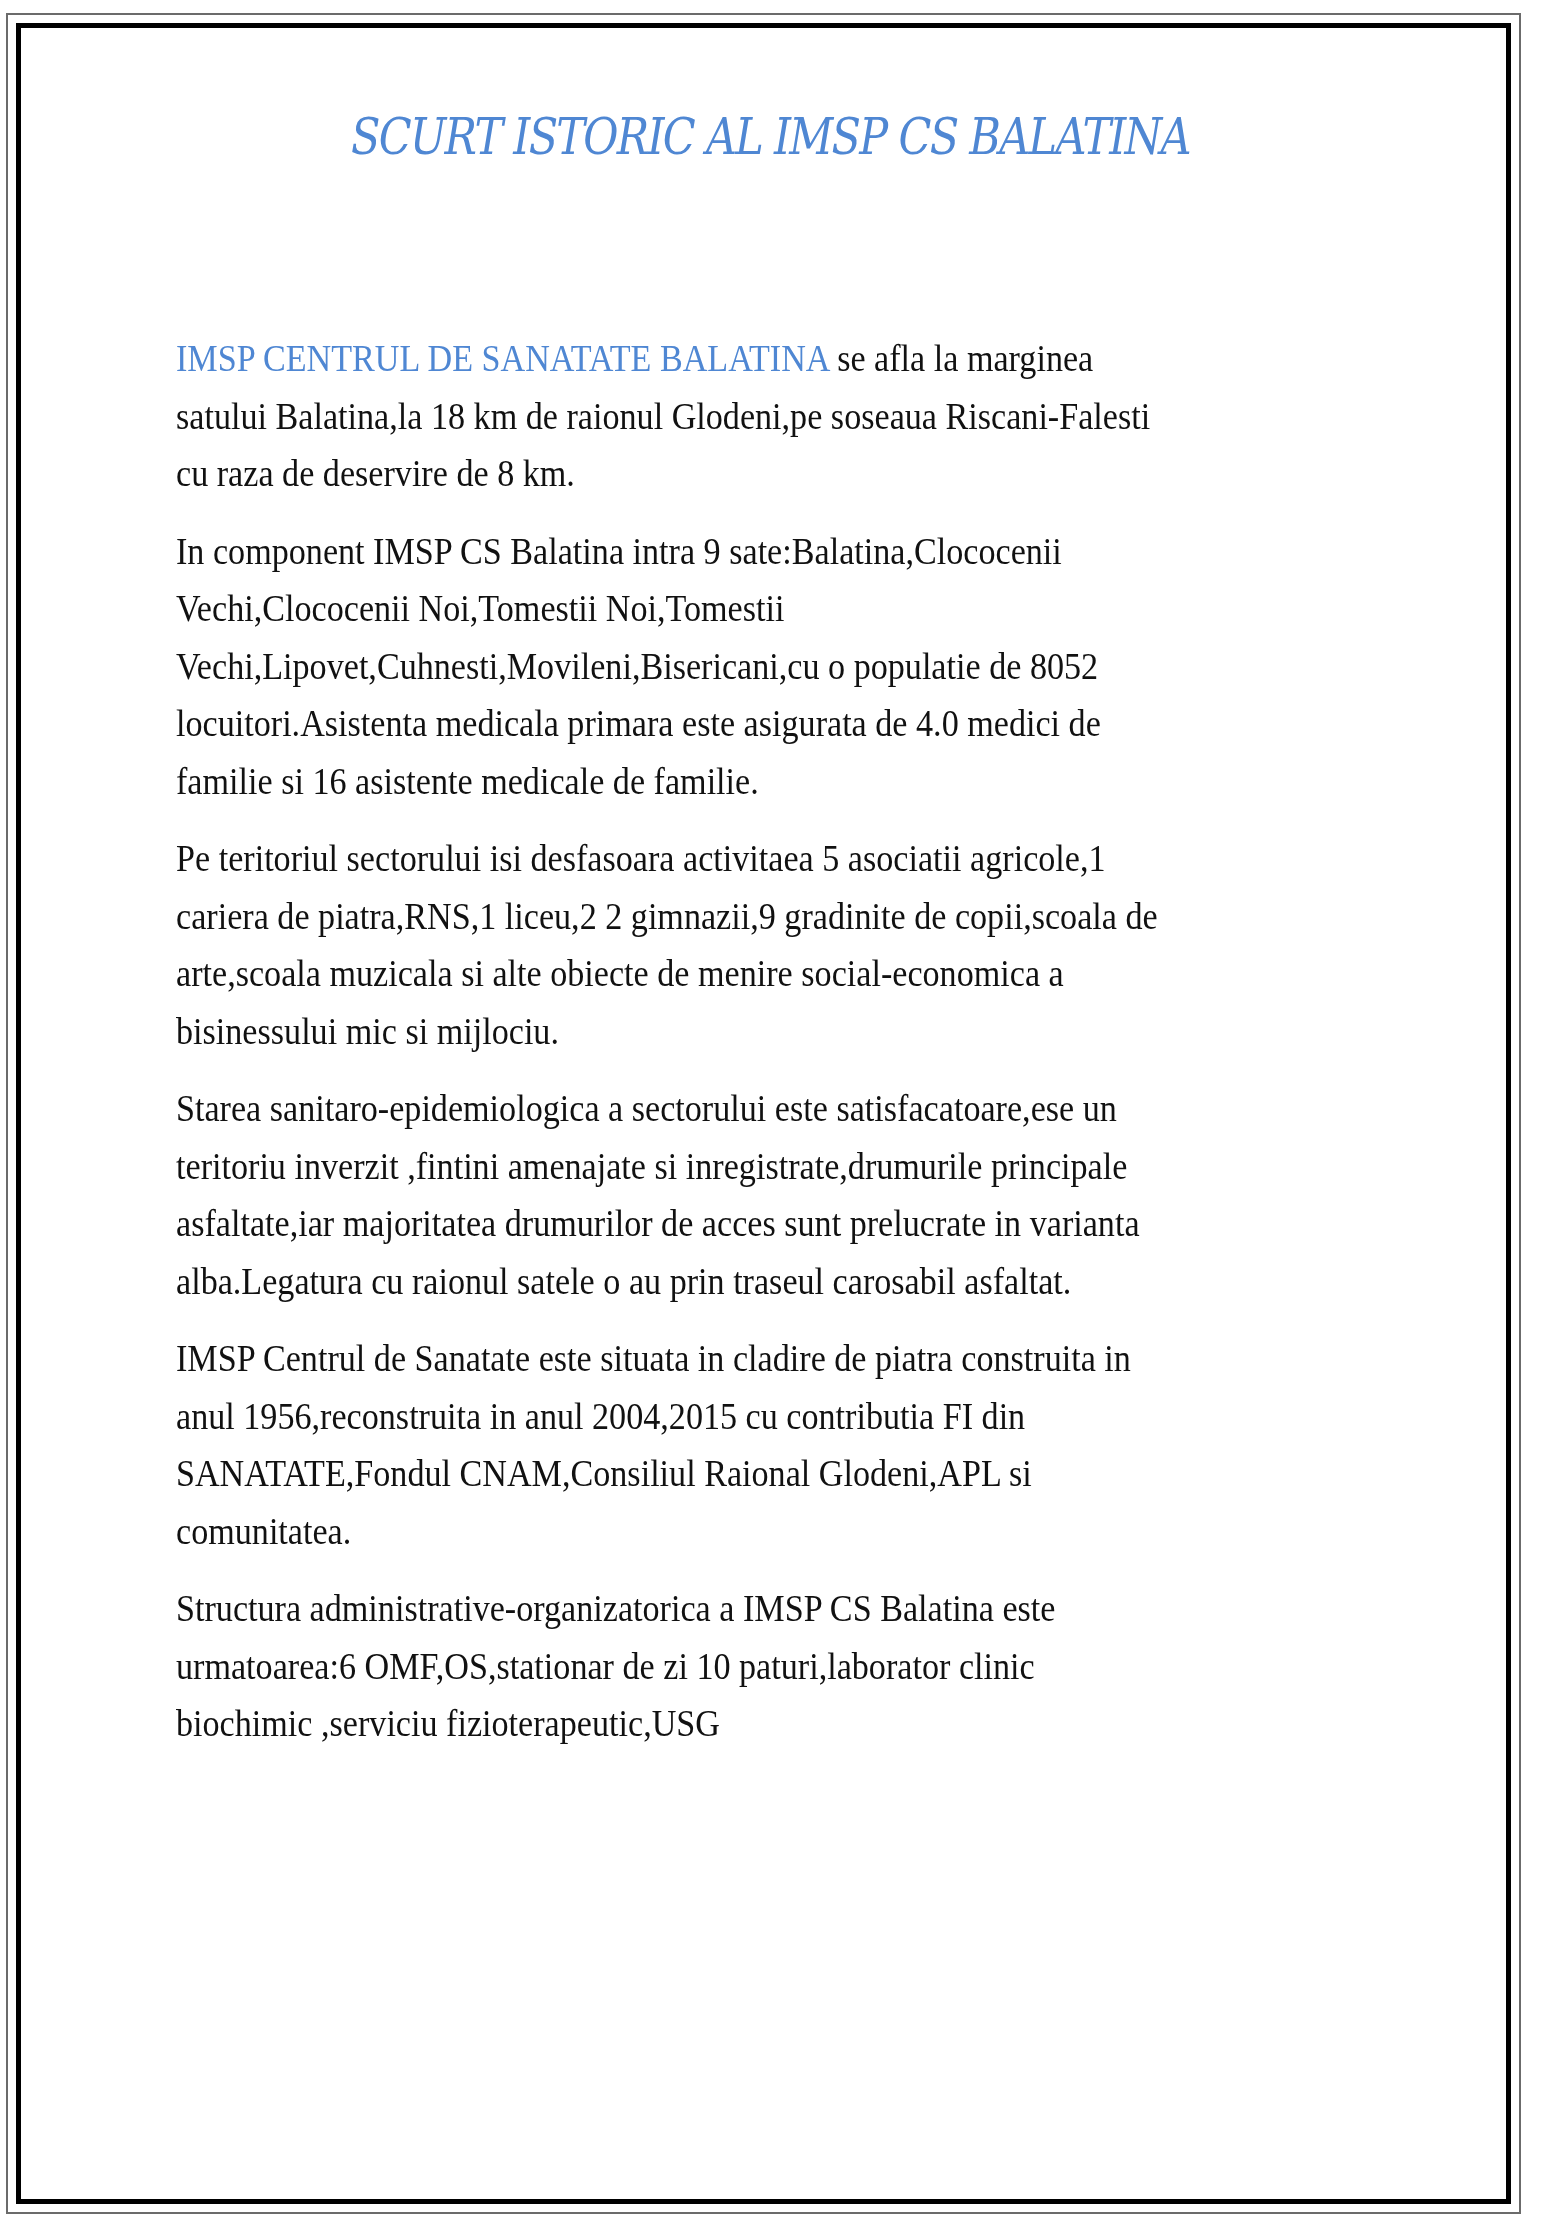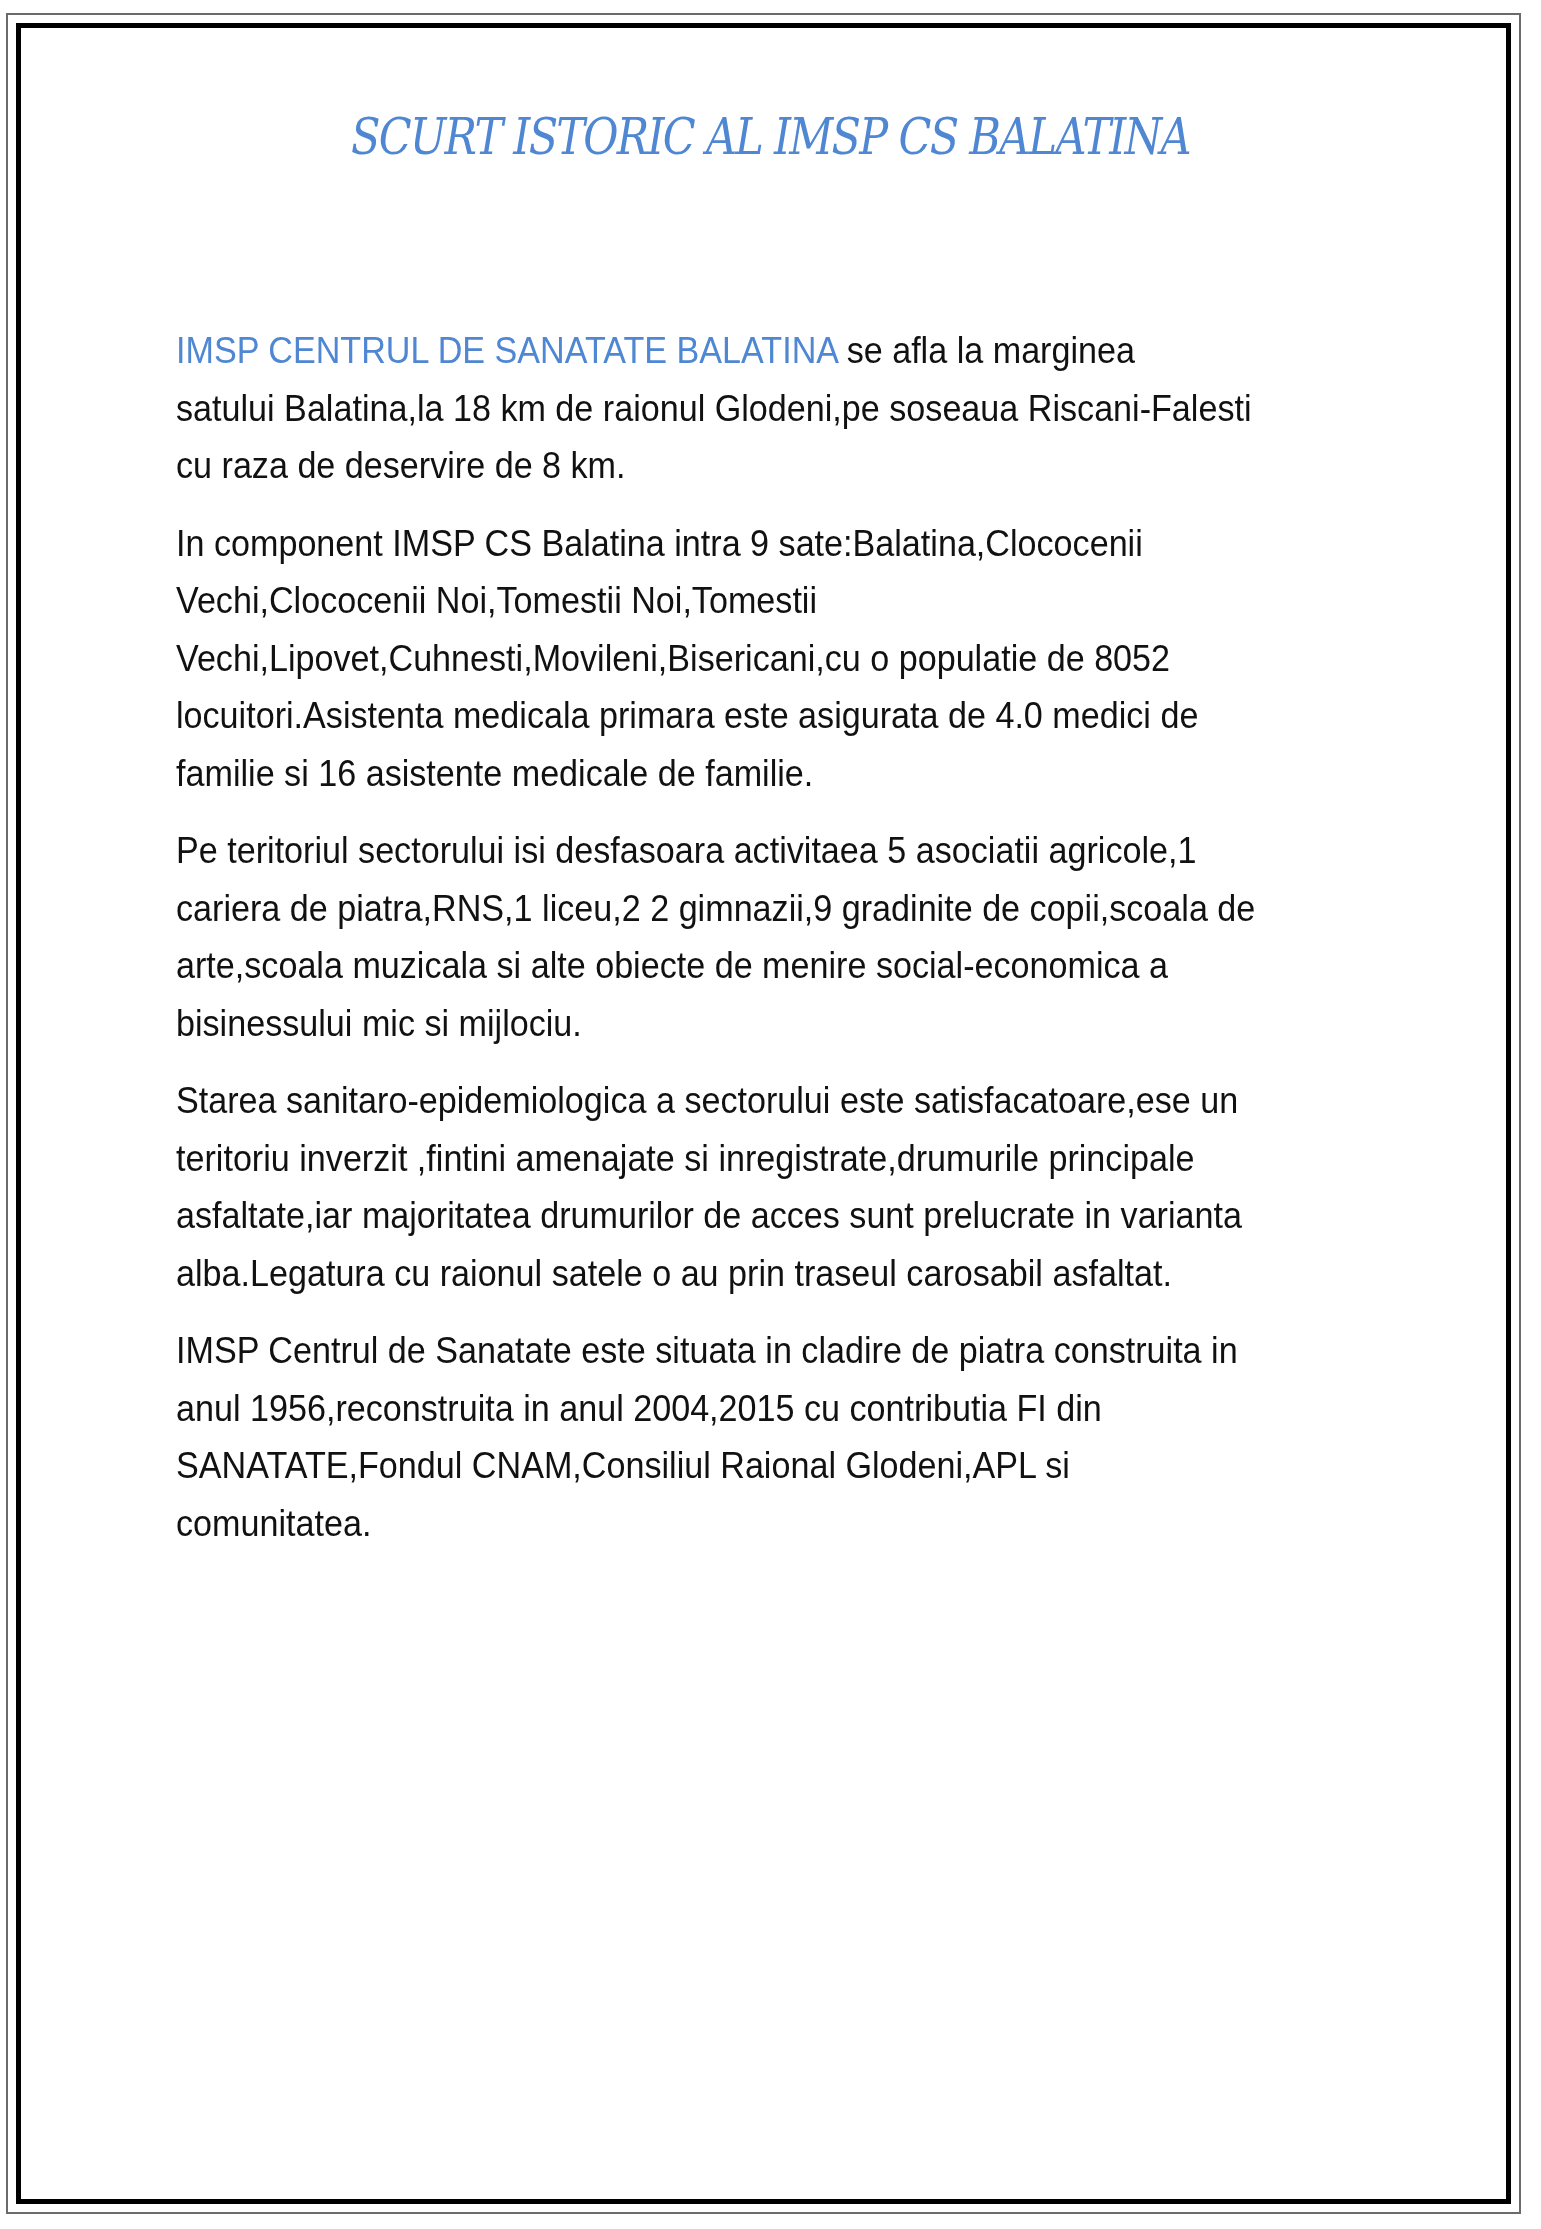--- a/index.html
+++ b/index.html
@@ -13,22 +13,22 @@
     border:5px solid #000; box-sizing:border-box;
   }
   .title {
     position:absolute; left:0; width:1541px; top:108px; text-align:center;
     font-family:"DejaVu Serif", serif; font-style:italic;
     font-size:50px; color:#4f87d3; letter-spacing:-2px;
     transform:scaleX(0.86); transform-origin:center;
     white-space:nowrap;
   }
   .body-text {
-    position:absolute; left:176px; top:322px; width:1310px;
-    font-family:Liberation Sans, sans-serif; font-size:37.5px; line-height:57.5px;
+    position:absolute; left:176px; top:330px; width:1310px;
+    font-family:Liberation Serif, serif; font-size:37.5px; line-height:57.5px;
     color:#111;
   }
   .para { margin:0 0 20px 0; transform-origin:left top; }
   .para .line { display:block; white-space:nowrap; transform:scaleX(0.91); transform-origin:left center; }
   .accent { color:#4f87d3; }
 </style>
 </head>
 <body>
 
 <div class="outer-border"></div>
@@ -60,13 +60,18 @@
     <span class="line">teritoriu inverzit ,fintini amenajate si inregistrate,drumurile principale</span>
     <span class="line">asfaltate,iar majoritatea drumurilor de acces sunt prelucrate in varianta</span>
     <span class="line">alba.Legatura cu raionul satele o au prin traseul carosabil asfaltat.</span>
   </p>
   <p class="para">
     <span class="line">IMSP Centrul de Sanatate este situata in cladire de piatra construita in</span>
     <span class="line">anul 1956,reconstruita in anul 2004,2015 cu contributia FI din</span>
     <span class="line">SANATATE,Fondul CNAM,Consiliul Raional Glodeni,APL si</span>
     <span class="line">comunitatea.</span>
   </p>
+  <p class="para">
+    <span class="line">Structura administrative-organizatorica a IMSP CS Balatina este</span>
+    <span class="line">urmatoarea:6 OMF,OS,stationar de zi  10 paturi,laborator clinic</span>
+    <span class="line">biochimic ,serviciu fizioterapeutic,USG</span>
+  </p>
 </div>
 
 </body></html>

